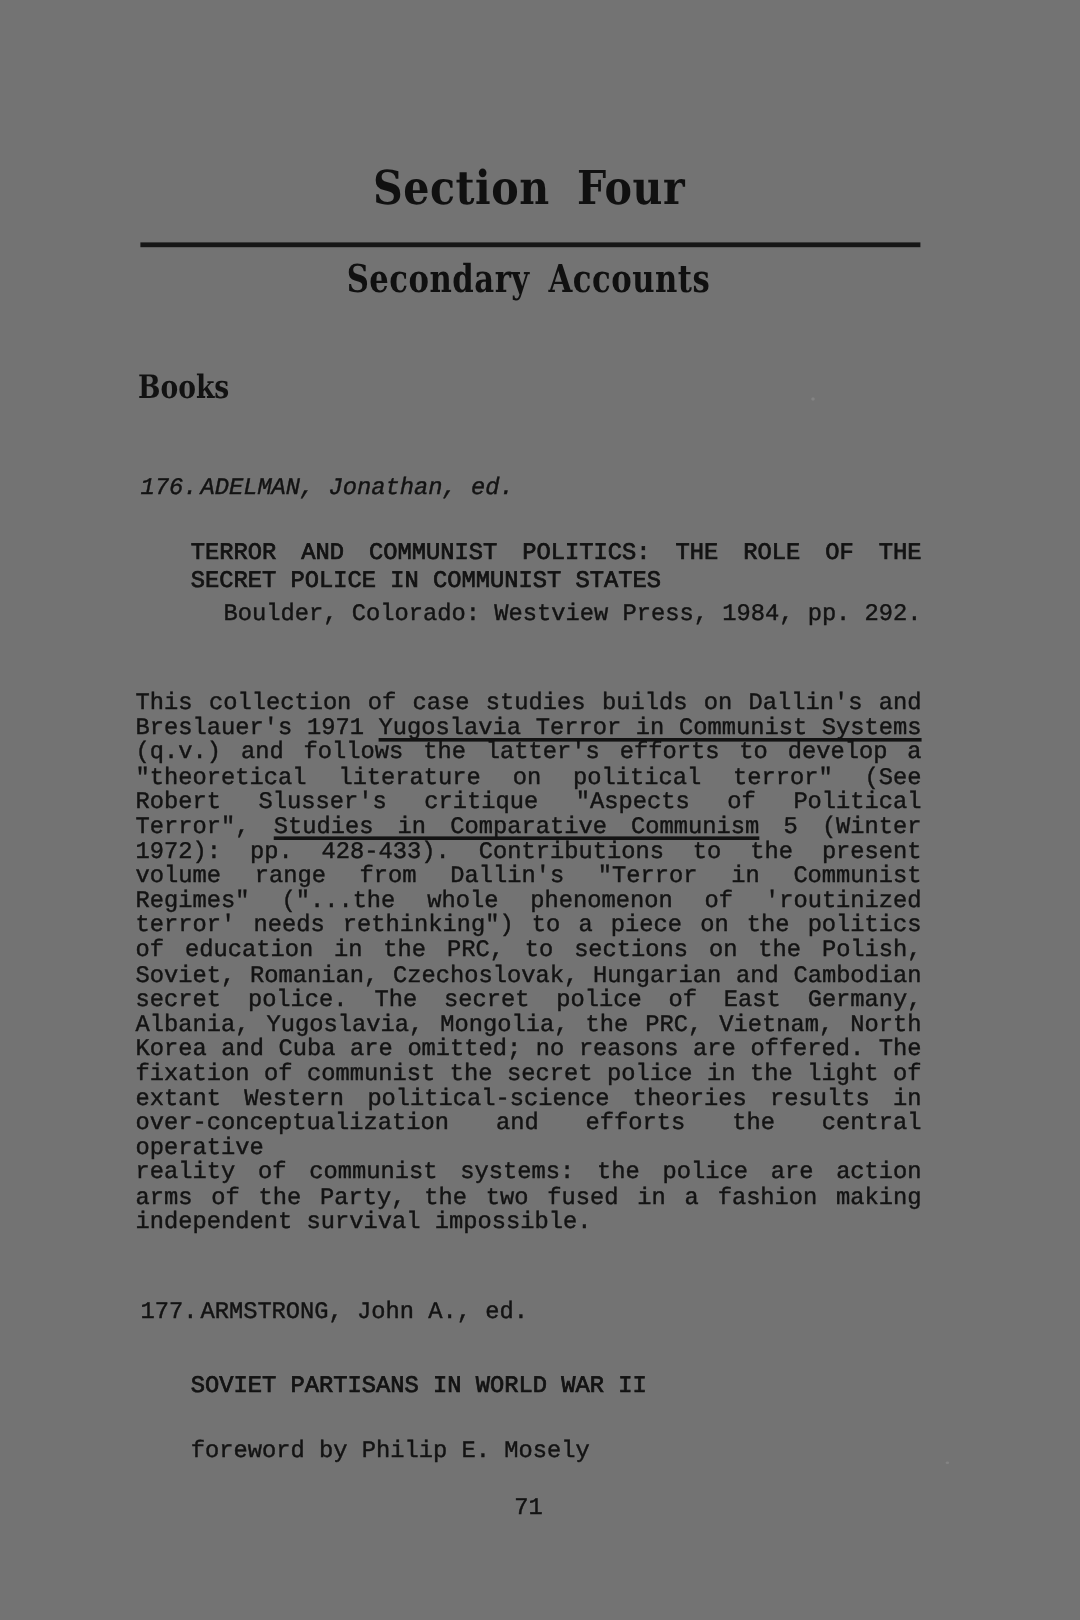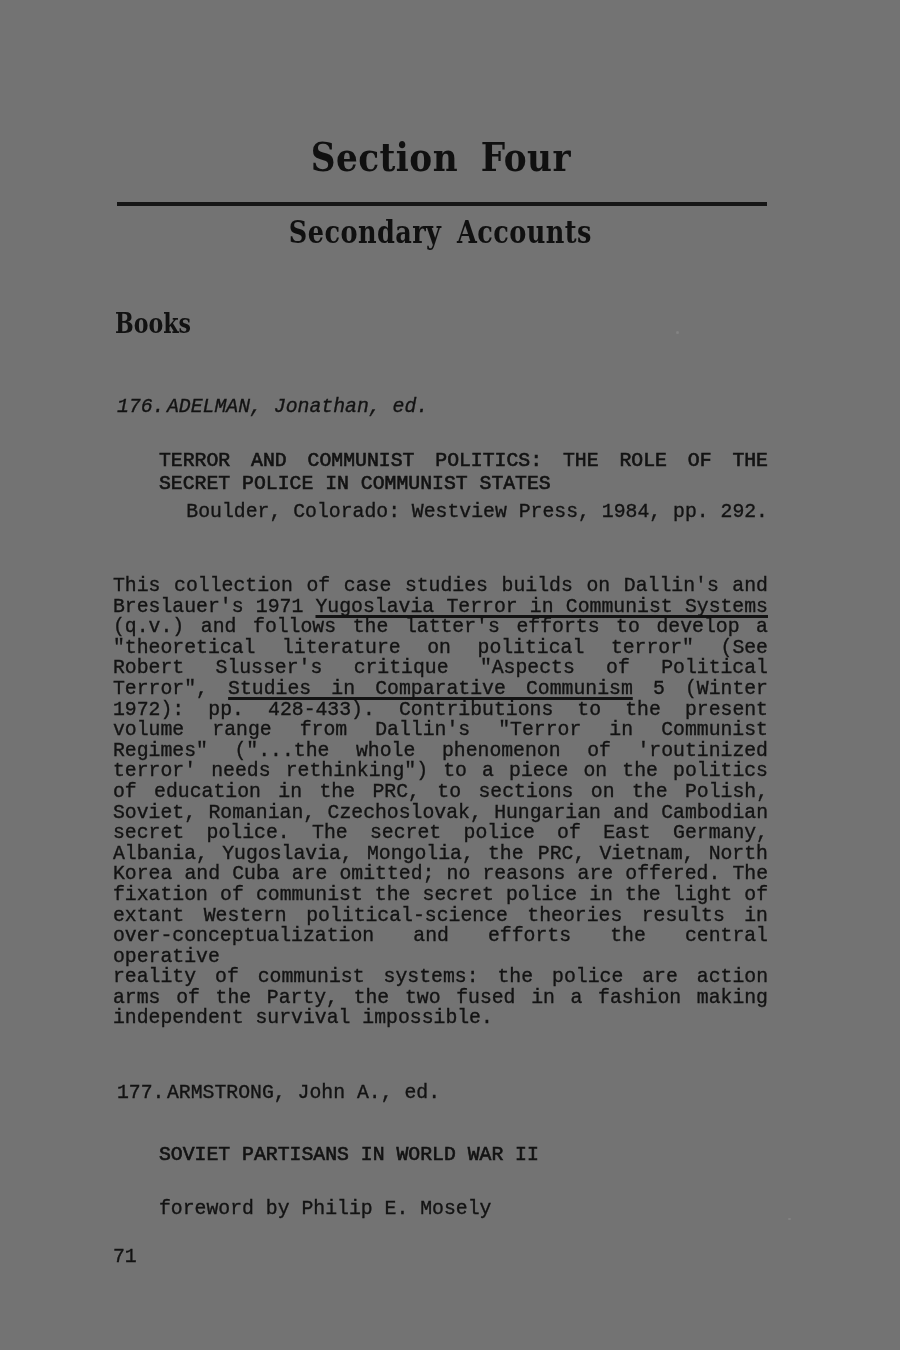--- a/index.html
+++ b/index.html
@@ -84,20 +84,21 @@
   .u {
     text-decoration: underline;
     text-decoration-thickness: 2.5px;
     text-underline-offset: 3px;
     text-decoration-skip-ink: none;
   }
   .page-number {
     position: absolute;
     left: 113px; top: 1246px;
     width: 655px;
+    text-align: center;
   }
   
   .speck { position: absolute; background: #8f8f8f; border-radius: 50%; opacity: 0.55; }
   .speck-1 { left: 676px; top: 331px; width: 3px; height: 3px; }
   .speck-2 { left: 788px; top: 1218px; width: 3px; height: 2px; }
   
   .e1-head { top: 396px; font-style: italic; }
   .e1-title { top: 450px; }
   .e1-pub { top: 501px; text-align: right; }
   .e1-annot { top: 576px; }

